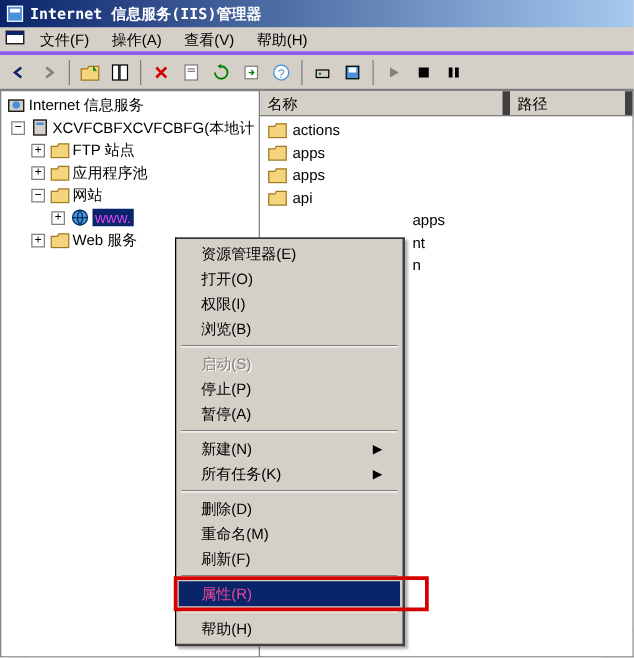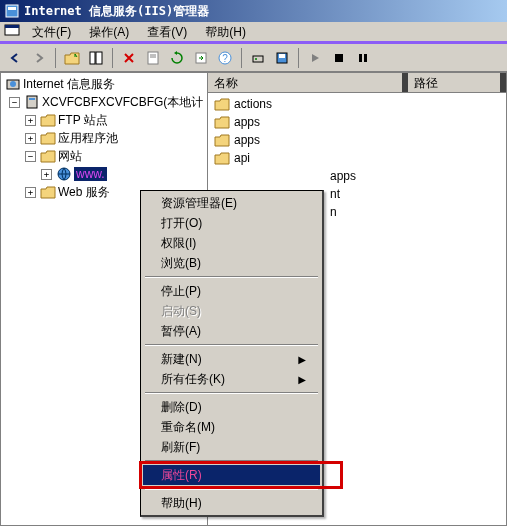--- a/index.html
+++ b/index.html
@@ -356,25 +356,25 @@
   <div class="ctxitem">
       <span>打开(O)</span>
     </div>
   <div class="ctxitem">
       <span>权限(I)</span>
     </div>
   <div class="ctxitem">
       <span>浏览(B)</span>
     </div>
   <div class="ctxsep"></div>
-  <div class="ctxitem">
-      <span>停止(P)</span>
-    </div>
   <div class="ctxitem disabled">
       <span>启动(S)</span>
+    </div>
+  <div class="ctxitem">
+      <span>停止(P)</span>
     </div>
   <div class="ctxitem">
       <span>暂停(A)</span>
     </div>
   <div class="ctxsep"></div>
   <div class="ctxitem">
       <span>新建(N)</span>
       <span class="ctxarrow">▶</span>
     </div>
   <div class="ctxitem">

